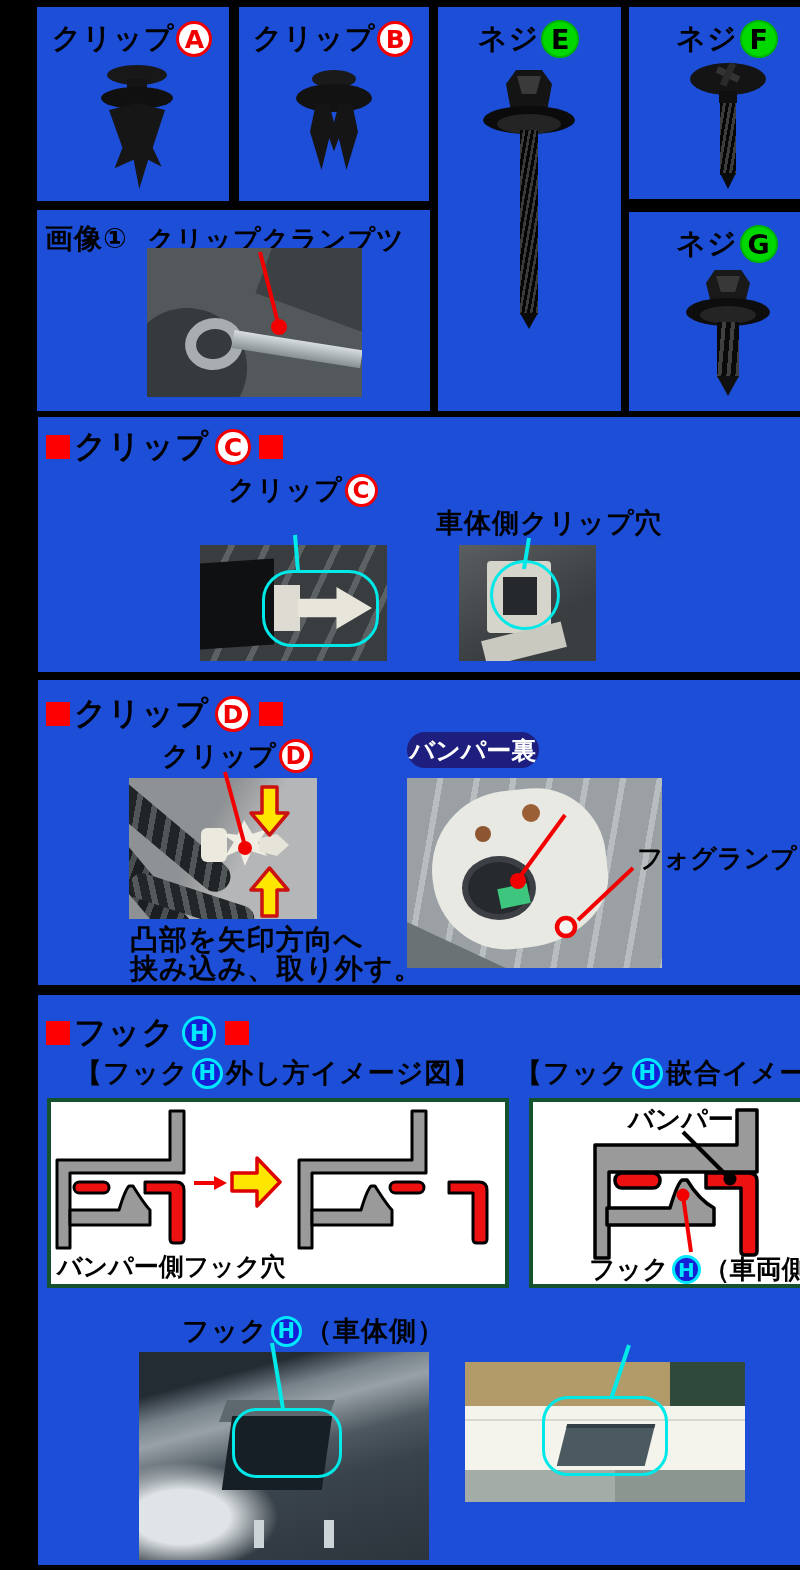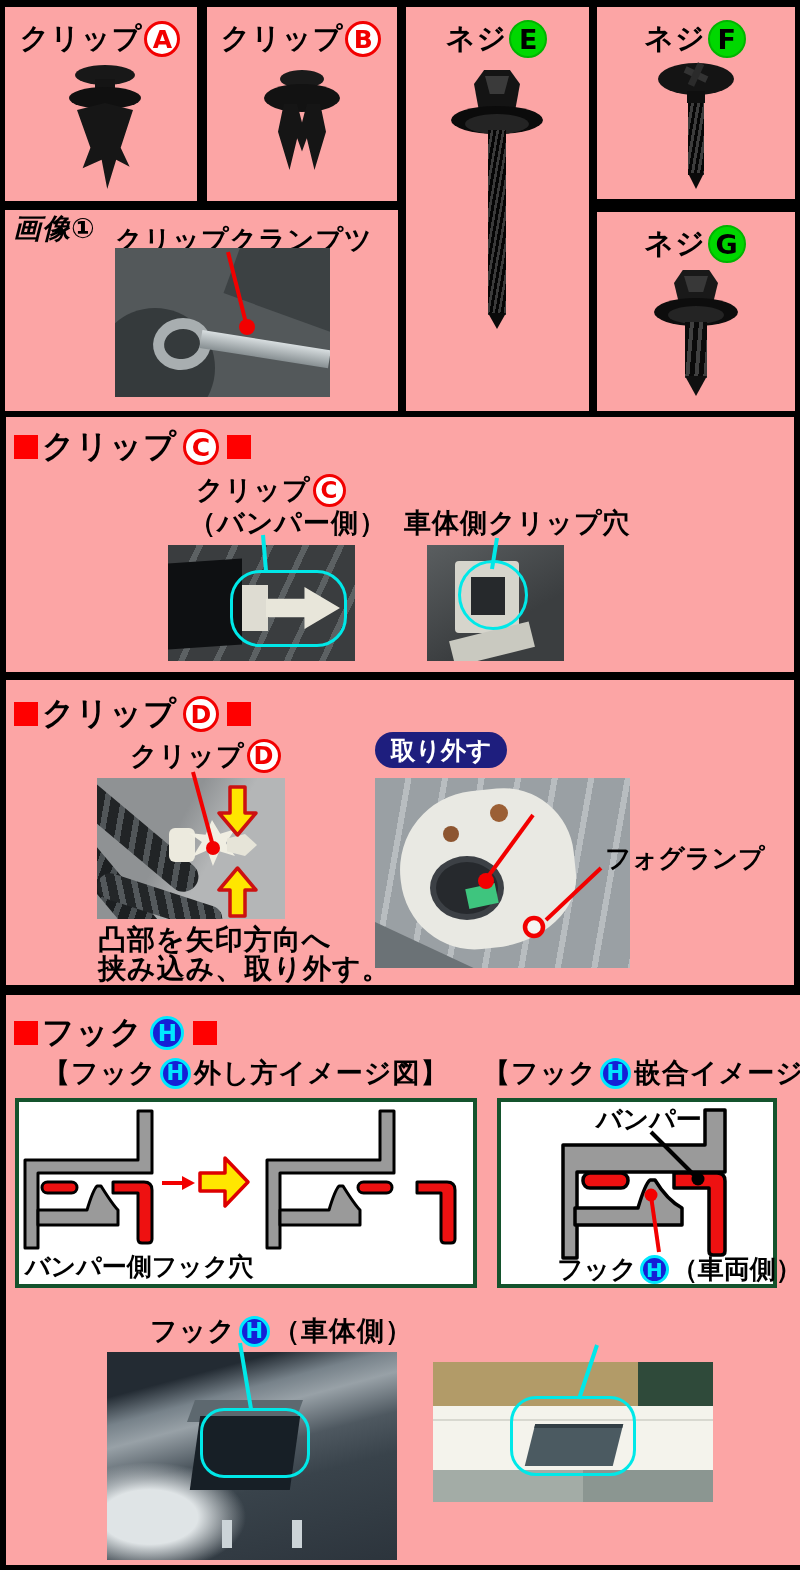--- a/index.html
+++ b/index.html
@@ -1,19 +1,19 @@
 <!DOCTYPE html>
 <html lang="ja"><head>
 <meta charset="utf-8">
 <style>
   html,body{margin:0;padding:0;background:#000;}
   .canvas{position:relative;width:800px;height:1570px;background:#000;overflow:hidden;
           font-family:"DejaVu Sans","Liberation Sans",sans-serif;font-weight:700;color:#000;}
   .abs{position:absolute;}
-  .panel{position:absolute;background:#fca5a5;}
+  .panel{position:absolute;background:#1d4ed8;margin-left:32px;}
   .row{display:flex;align-items:center;white-space:nowrap;}
   .lab29{font-size:29px;letter-spacing:1px;}
   .lab32{font-size:32px;letter-spacing:1px;}
   .lab27{font-size:27px;letter-spacing:1px;}
   .lab26{font-size:26px;}
   .lab25{font-size:25px;}
   .lab28{font-size:28px;letter-spacing:1px;}
   
   .bdg{display:inline-flex;align-items:center;justify-content:center;border-radius:50%;box-sizing:border-box;}
   .bdg-red{width:36px;height:36px;border:3px solid #f20000;color:#f20000;background:#fff;font-size:25px;margin:0 2px;}
@@ -80,21 +80,21 @@
       <div class="abs" style="left:17px;top:6px;width:76px;height:32px;border-radius:50%;background:#141414;"></div>
       <div class="abs" style="left:43px;top:14px;width:24px;height:7px;background:#333;transform:rotate(25deg);"></div>
       <div class="abs" style="left:43px;top:14px;width:24px;height:7px;background:#2b2b2b;transform:rotate(-65deg);"></div>
       <div class="abs" style="left:46px;top:34px;width:18px;height:12px;background:#0f0f0f;"></div>
       <div class="abs" style="left:47px;top:46px;width:16px;height:72px;background:repeating-linear-gradient(100deg,#060606 0 3px,#3c3c3c 3px 6px);"></div>
       <div class="abs" style="left:47px;top:116px;width:16px;height:16px;background:#0a0a0a;clip-path:polygon(0 0,100% 0,50% 100%);"></div>
     </div>
   </div>
 
   <div class="panel" style="left:5px;top:210px;width:393px;height:201px;">
-    <div class="abs lab28" style="left:8px;top:0;font-style:italic;">画像①</div>
+    <div class="abs lab28" style="left:8px;top:10px;">画像①</div>
     <div class="abs lab27" style="left:110px;top:12px;">クリップクランプツール</div>
     <div class="photo" style="left:110px;top:38px;width:215px;height:149px;background:#53585a;">
       <div class="abs" style="left:-20px;top:60px;width:120px;height:120px;background:#353a3c;border-radius:50%;"></div>
       <div class="abs" style="left:120px;top:-20px;width:130px;height:90px;background:#3c4143;transform:rotate(20deg);"></div>
       <div class="abs" style="left:38px;top:70px;width:58px;height:52px;border:11px solid #a8aeb0;border-radius:50%;transform:rotate(-10deg);box-sizing:border-box;"></div>
       <div class="abs" style="left:86px;top:82px;width:130px;height:18px;background:linear-gradient(180deg,#d8dee0,#878f92);transform:rotate(9deg);transform-origin:left center;"></div>
     </div>
     <svg class="overlay" width="393" height="201">
       <line x1="223" y1="42" x2="242" y2="117" stroke="#f20000" stroke-width="4"></line>
       <circle cx="242" cy="117" r="8" fill="#f20000"></circle>
@@ -120,21 +120,20 @@
     <div class="row abs" style="left:8px;top:8px;">
       <span class="redsq"></span>
       <span class="lab32" style="margin:0 4px;">クリップ</span>
       <span class="bdg bdg-red">C</span>
       <span class="redsq" style="margin-left:6px;"></span>
     </div>
     <div class="row abs" style="left:190px;top:55px;">
       <span class="lab27">クリップ</span>
       <span class="bdg bdg-red" style="width:33px;height:33px;font-size:23px;">C</span>
     </div>
-    <div class="abs lab27" style="left:183px;top:88px;">（バンパー側）</div>
     <div class="abs lab27" style="left:398px;top:88px;">車体側クリップ穴</div>
 
     <div class="photo" style="left:162px;top:128px;width:187px;height:116px;background:repeating-linear-gradient(115deg,#3a3d3f 0 26px,#5c6163 26px 32px);">
       <div class="abs" style="left:0;top:16px;width:74px;height:86px;background:#0e1012;transform:skewY(-4deg);"></div>
       <div class="abs" style="left:74px;top:40px;width:26px;height:46px;background:#dedcd2;"></div>
       <div class="abs" style="left:98px;top:42px;width:74px;height:42px;background:#e8e6da;clip-path:polygon(0 28%,52% 28%,52% 0,100% 50%,52% 100%,52% 72%,0 72%);"></div>
       <div class="cyan-rect" style="left:62px;top:25px;width:117px;height:77px;border-radius:30px;"></div>
     </div>
 
     <div class="photo" style="left:421px;top:128px;width:137px;height:116px;background:linear-gradient(150deg,#5a5e60 0%,#3b3e40 65%);">
@@ -171,21 +170,21 @@
       <div class="abs" style="left:130px;top:56px;width:30px;height:22px;background:#e6e4d8;clip-path:polygon(0 20%,60% 0,100% 50%,60% 100%,0 80%);"></div>
       <svg class="overlay" width="188" height="141">
         <path d="M133,9 L148,9 L148,35 L159,35 L140.5,57 L122,35 L133,35 Z" fill="#ffe600" stroke="#cc1111" stroke-width="3.5" stroke-linejoin="round"></path>
         <path d="M133,138 L148,138 L148,112 L159,112 L140.5,90 L122,112 L133,112 Z" fill="#ffe600" stroke="#cc1111" stroke-width="3.5" stroke-linejoin="round"></path>
       </svg>
     </div>
 
     <div class="abs lab28" style="left:92px;top:270px;">挟み込み、取り外す。</div>
     <div class="abs lab28" style="left:92px;top:241px;">凸部を矢印方向へ</div>
 
-    <div class="pill lab25" style="left:369px;top:52px;width:132px;height:36px;">取り外す</div>
+    <div class="pill lab25" style="left:369px;top:52px;width:132px;height:36px;">バンパー裏</div>
 
     <div class="photo" style="left:369px;top:98px;width:255px;height:190px;background:repeating-linear-gradient(100deg,#9aa0a4 0 30px,#b8bdc0 30px 36px);">
       <div class="abs" style="left:0;top:120px;width:120px;height:80px;background:#6b7276;clip-path:polygon(0 30%,100% 100%,0 100%);"></div>
       <div class="abs" style="left:25px;top:12px;width:175px;height:158px;background:#e9e9e3;border-radius:45% 40% 50% 42% / 50% 45% 42% 48%;transform:rotate(-6deg);"></div>
       <div class="abs" style="left:115px;top:26px;width:18px;height:18px;border-radius:50%;background:#9b5f35;"></div>
       <div class="abs" style="left:68px;top:48px;width:16px;height:16px;border-radius:50%;background:#8d5530;"></div>
       <div class="abs" style="left:55px;top:78px;width:74px;height:64px;border-radius:50%;background:#26292d;border:6px solid #3c4045;box-sizing:border-box;"></div>
       <div class="abs" style="left:92px;top:108px;width:30px;height:20px;background:#3ec57e;transform:rotate(-12deg);"></div>
     </div>
 

